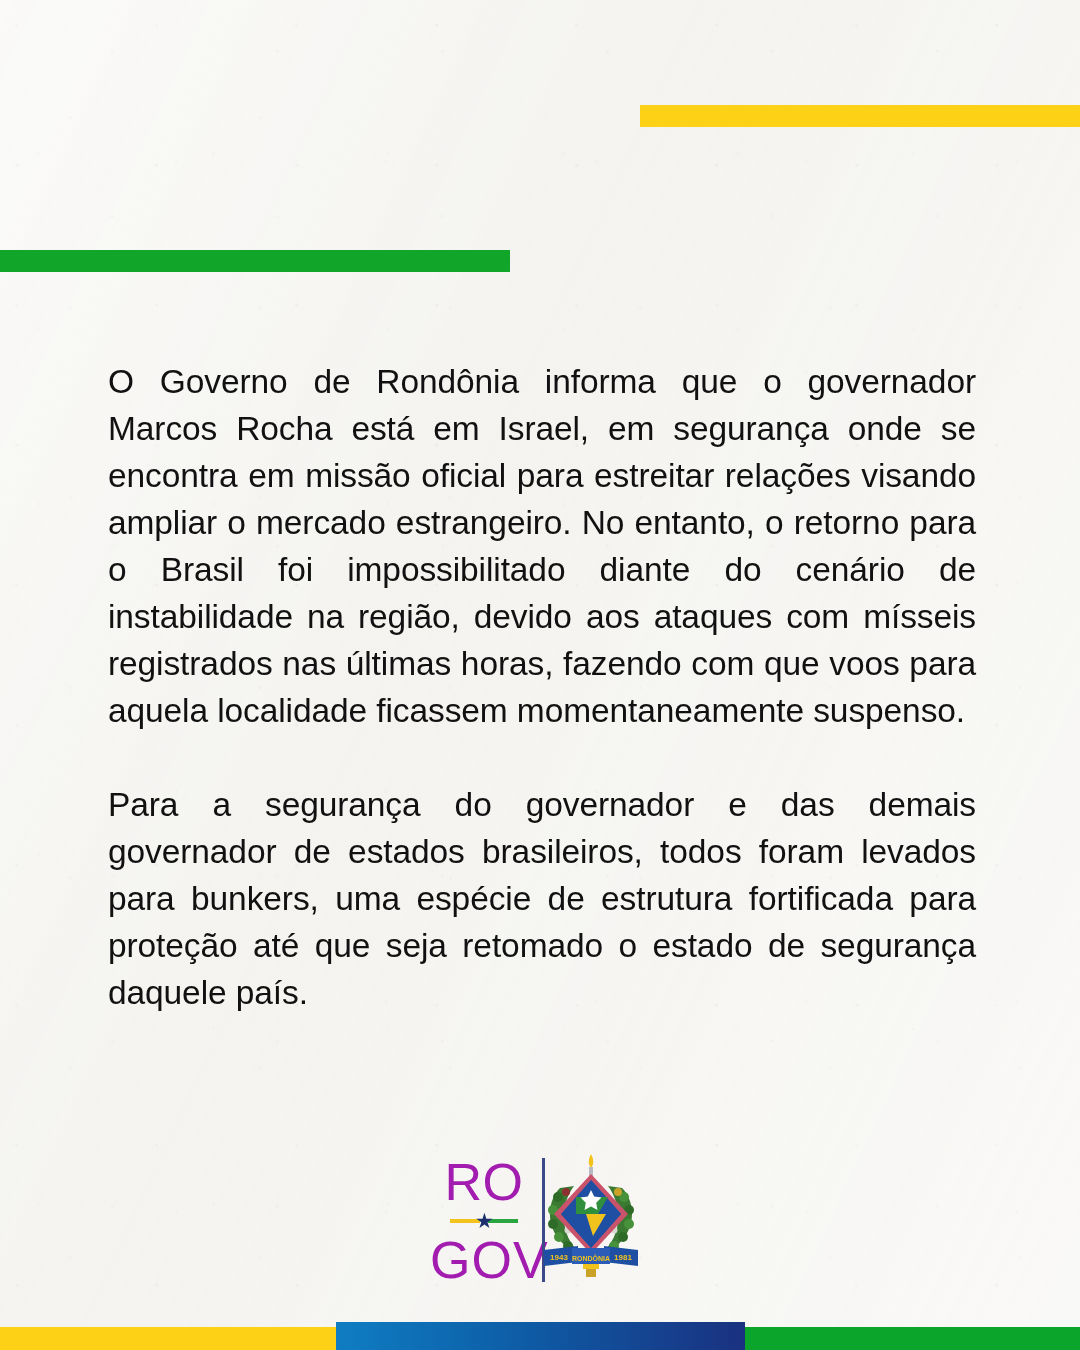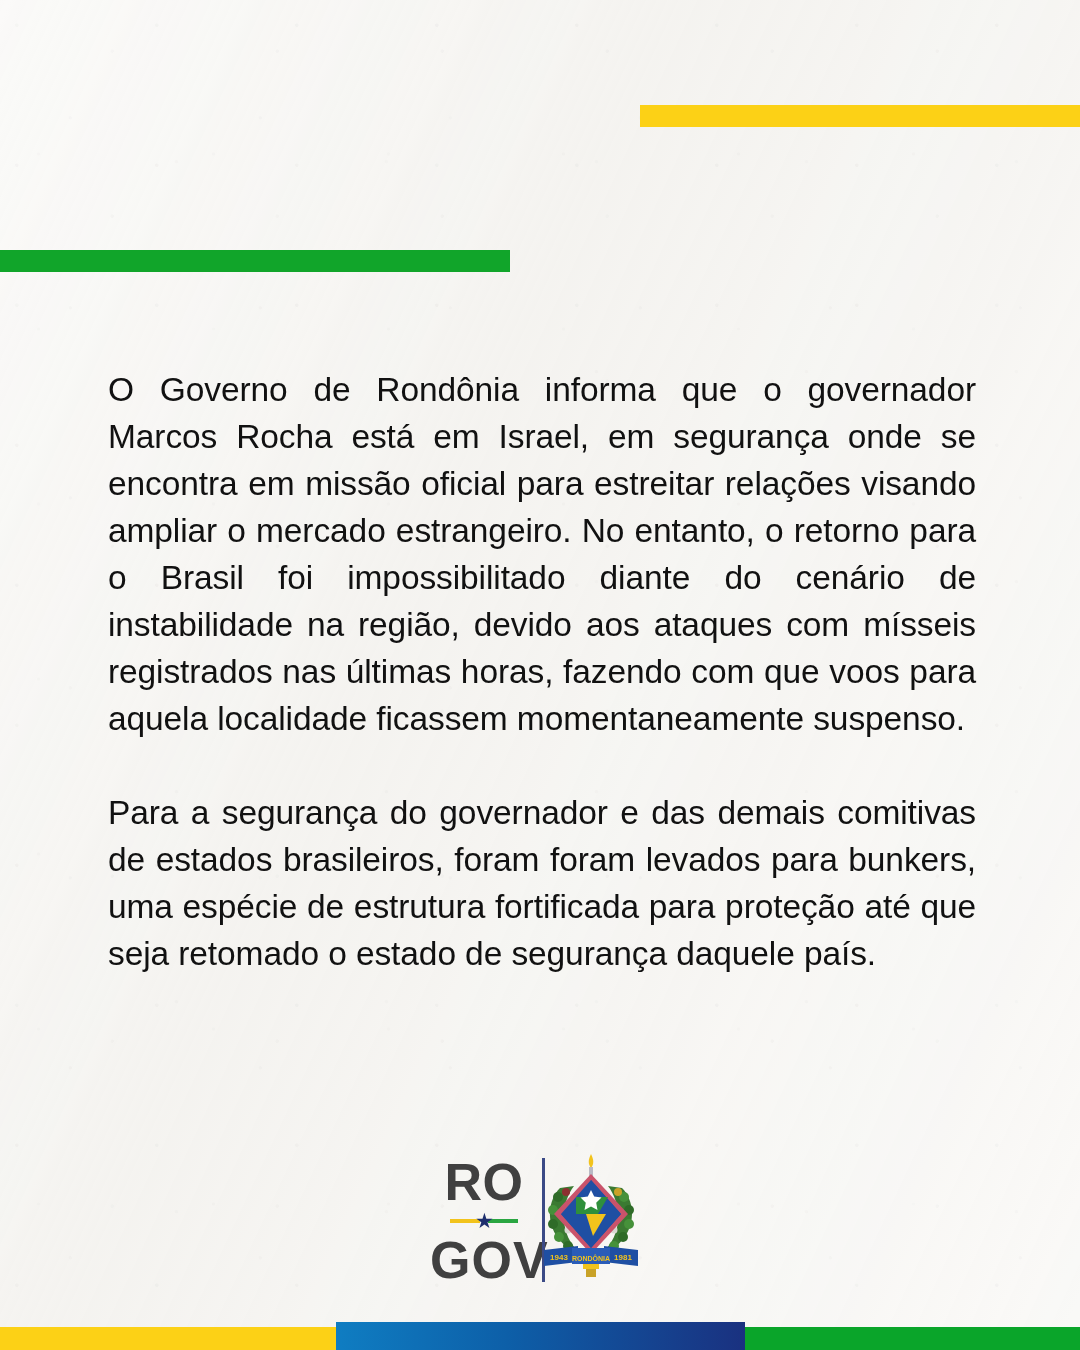--- a/index.html
+++ b/index.html
@@ -84,21 +84,20 @@
     font-weight: 700;
     margin-left: 14px;
   }
 
   
   .body-copy {
     position: absolute;
     left: 108px;
     top: 358px;
     width: 868px;
-    margin-top: 8px;
   }
   .body-copy p {
     font-family: "Liberation Sans", sans-serif;
     font-size: 33.5px;
     line-height: 47px;
     color: #111111;
     text-align: justify;
     text-justify: inter-word;
     font-weight: 500;
     letter-spacing: -0.1px;
@@ -121,26 +120,26 @@
     position: absolute;
     left: 0px;
     top: 0px;
     width: 108px;
     height: 136px;
     color: #1e2f6e;
   }
   .rogov .ro,
   .rogov .gov {
     font-family: "Liberation Sans", sans-serif;
-    font-weight: 700;
+    font-weight: 400;
     font-size: 52px;
     line-height: 56px;
     letter-spacing: 0.5px;
     text-align: center;
-    color: #404040;
+    color: #a21caf;
   }
   .rogov .ro { padding-top: 2px; }
   .rogov .gov { letter-spacing: 1px; text-align: center; }
 
   .rule-row {
     position: relative;
     height: 22px;
     display: flex;
     align-items: center;
     justify-content: center;
@@ -213,21 +212,21 @@
 <body>
 
 <div class="page">
 
   <div class="bar-yellow-top"></div>
   <div class="bar-green-top"></div>
 
 
   <div class="body-copy">
     <p class="para-1">O Governo de Rondônia informa que o governador Marcos Rocha está em  Israel, em segurança onde se encontra em missão oficial para estreitar relações visando ampliar o mercado estrangeiro. No entanto, o retorno para o Brasil foi impossibilitado diante do cenário de instabilidade na região, devido aos ataques com mísseis registrados nas últimas horas, fazendo com que voos para aquela localidade ficassem momentaneamente suspenso.</p>
-    <p class="para-2">Para a segurança do governador e das demais comitivas de estados brasileiros, foram foram levados para bunkers, uma espécie  de estrutura fortificada para proteção até que seja retomado o estado de segurança daquele país.</p>
+    <p class="para-2">Para a segurança do governador e das demais governador de estados brasileiros, todos foram levados para bunkers, uma espécie  de estrutura fortificada para proteção até que seja retomado o estado de segurança daquele país.</p>
   </div>
 
   <div class="logo-block">
 
     <div class="rogov">
       <div class="ro">RO</div>
       <div class="rule-row">
         <span class="dash-y"></span>
         <span class="star">
             <span class="star-glyph">★</span>

